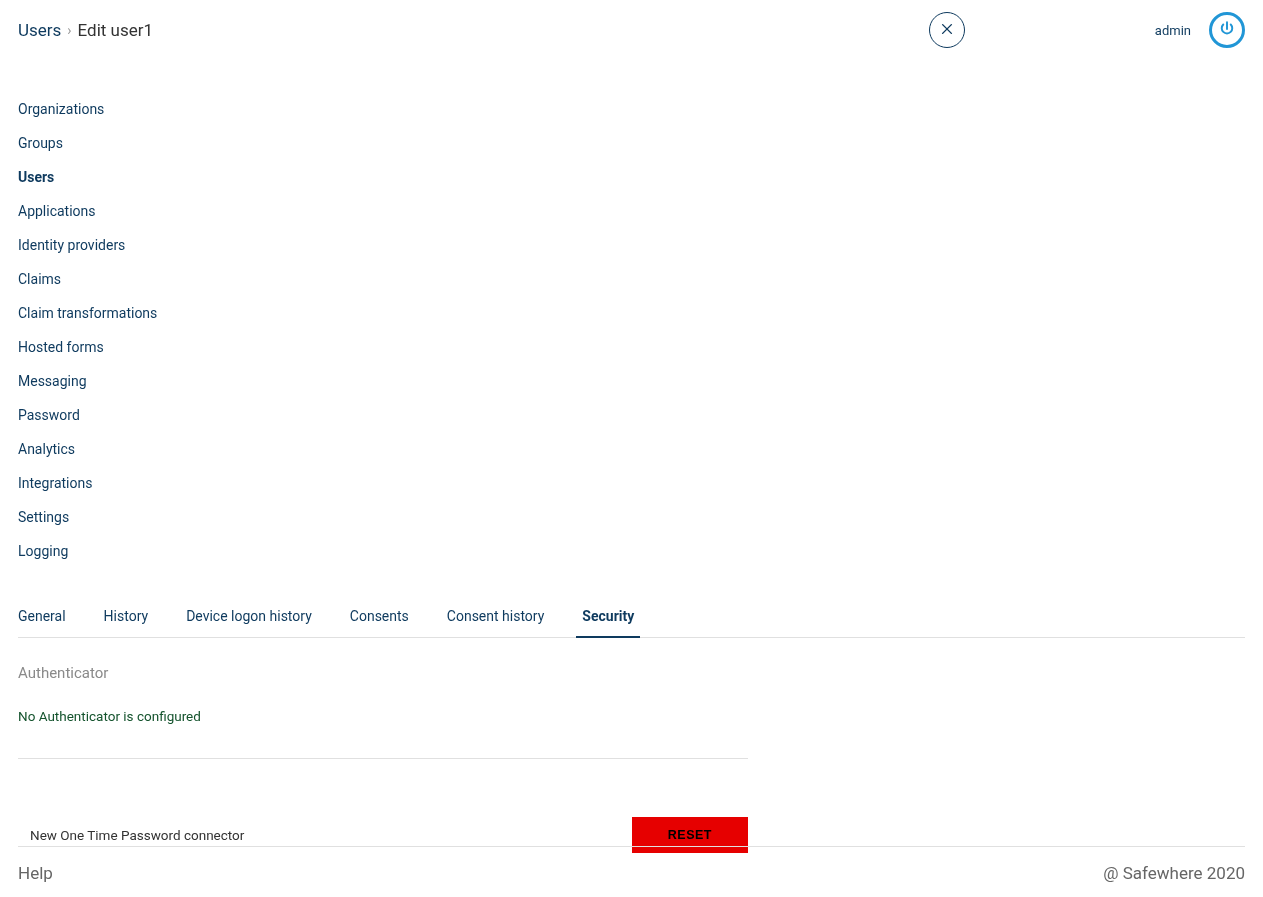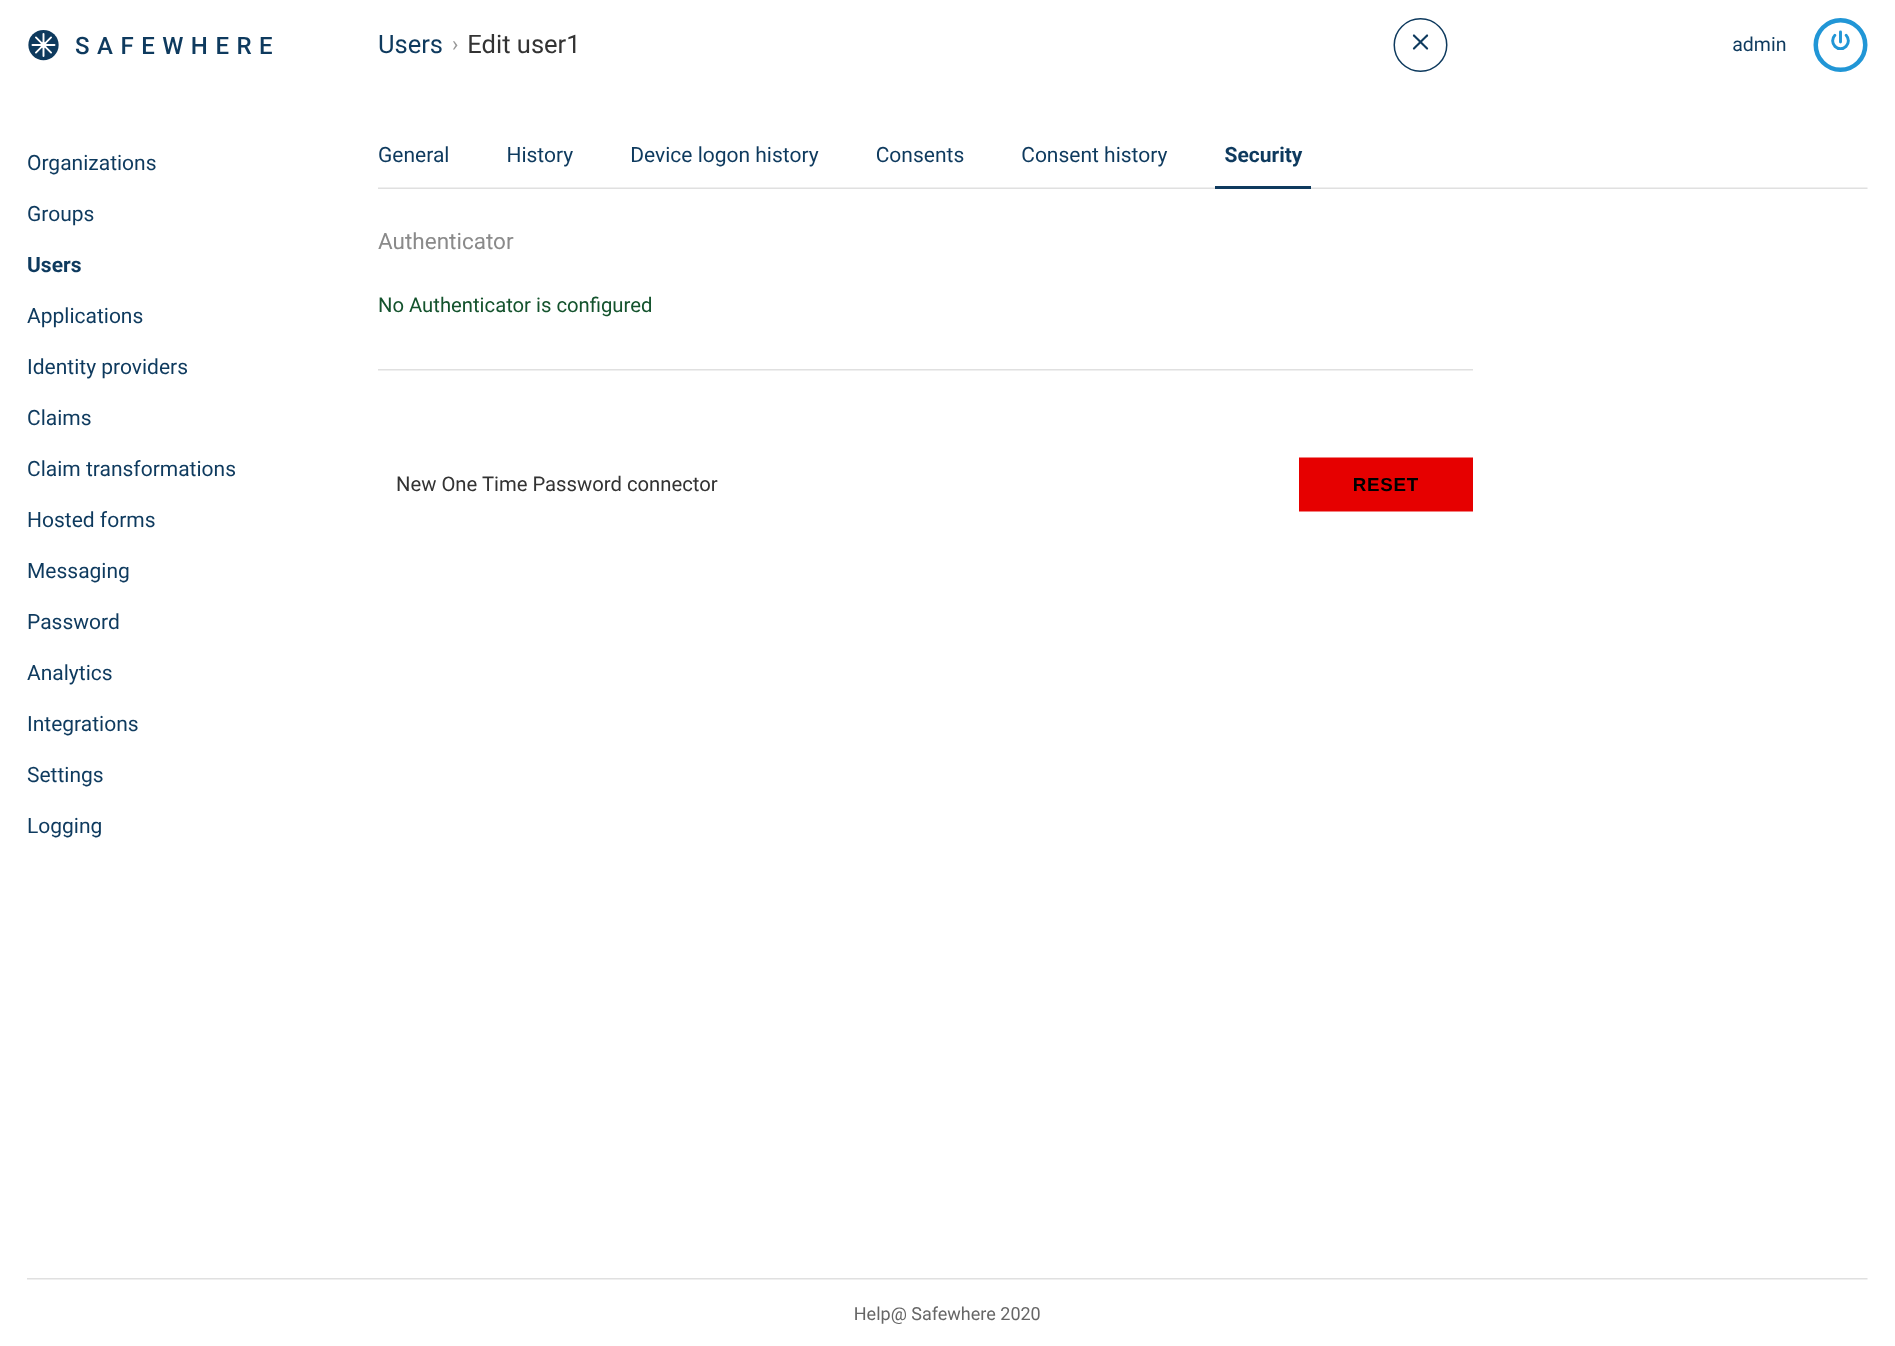--- a/index.html
+++ b/index.html
@@ -84,20 +84,21 @@
     display: flex;
     align-items: center;
     justify-content: center;
     cursor: pointer;
     background: #fff;
   }
   .body-wrap {
     display: flex;
     padding: 0 18px;
     min-height: calc(100% - 56px - 56px);
+    flex-direction: column;
   }
   .sidebar {
     width: 234px;
     padding-top: 36px;
   }
   .sidebar-item {
     display: block;
     padding: 9px 0;
     color: #0e3a5e;
     font-size: 14px;
@@ -176,48 +177,33 @@
     cursor: pointer;
   }
   .footer {
     position: absolute;
     bottom: 0;
     left: 18px;
     right: 18px;
     border-top: 1px solid #e0e0e0;
     padding: 16px 0 14px 0;
     display: flex;
-    justify-content: center;
-    font-size: 12px;
+    justify-content: space-between;
+    font-size: 17px;
     color: #666;
   }
   .footer-left {
     color: #666;
     cursor: pointer;
   }
 </style>
 </head>
 <body>
 
 <div class="header">
-  <div class="logo-area">
-    <span class="logo-mark">
-      <svg viewBox="0 0 24 24" width="22" height="22">
-        <circle cx="12" cy="12" r="11" fill="#0e3a5e"></circle>
-        <g stroke="#fff" stroke-width="1.4" stroke-linecap="round">
-          <line x1="12" y1="4" x2="12" y2="20"></line>
-          <line x1="4" y1="12" x2="20" y2="12"></line>
-          <line x1="6.5" y1="6.5" x2="17.5" y2="17.5"></line>
-          <line x1="17.5" y1="6.5" x2="6.5" y2="17.5"></line>
-        </g>
-        <circle cx="12" cy="12" r="2.2" fill="#fff"></circle>
-      </svg>
-    </span>
-    <span class="logo-text">SAFEWHERE</span>
-  </div>
   <div class="breadcrumb">
     <span class="breadcrumb-link">Users</span>
     <span class="breadcrumb-sep">›</span>
     <span class="breadcrumb-current">Edit user1</span>
   </div>
   <div class="close-btn">
     <span>
       <svg viewBox="0 0 16 16" width="14" height="14">
         <line x1="3" y1="3" x2="13" y2="13" stroke="#0e3a5e" stroke-width="1.6" stroke-linecap="round"></line>
         <line x1="13" y1="3" x2="3" y2="13" stroke="#0e3a5e" stroke-width="1.6" stroke-linecap="round"></line>

